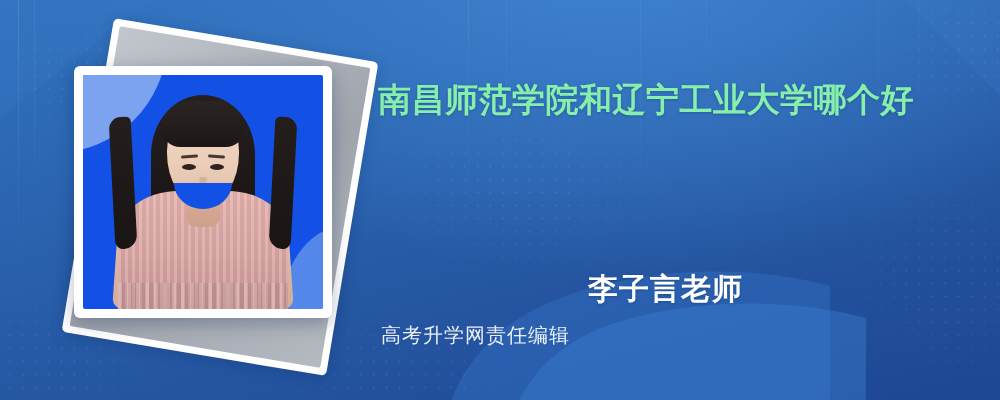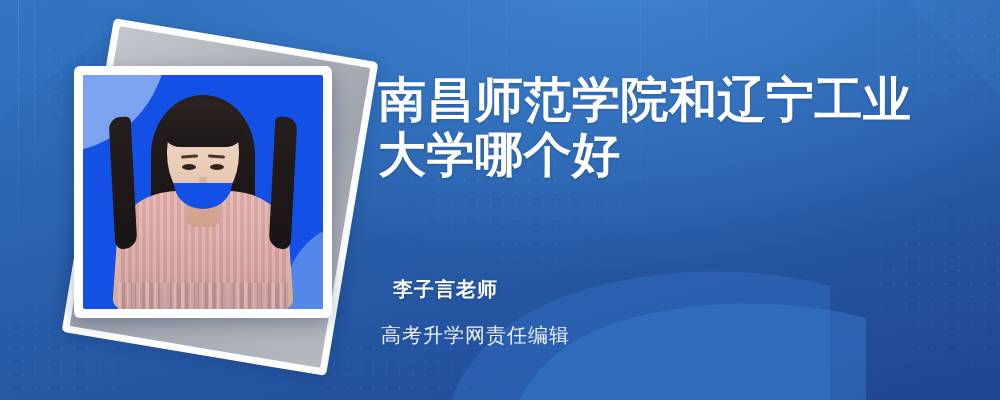--- a/index.html
+++ b/index.html
@@ -317,44 +317,45 @@
     top: 0;
     width: 608px;
     height: 400px;
   }
 
   #headline {
     position: absolute;
     left: 6px;
     top: 72px;
     width: 580px;
-    color: #ffffff;
-    font-size: 48px;
+    color: #86efac;
+    font-size: 33px;
     font-weight: 700;
     line-height: 55px;
     letter-spacing: 0.5px;
     text-shadow: 0 1px 3px rgba(10,35,80,0.28);
   }
 
   #byline {
     position: absolute;
     left: 6px;
     top: 272px;
     width: 560px;
   }
 
   #author-name {
     display: block;
     padding-left: 15px;
     color: #ffffff;
-    font-size: 20px;
+    font-size: 30px;
     font-weight: 700;
     line-height: 34px;
     letter-spacing: 1px;
     text-shadow: 0 1px 3px rgba(10,35,80,0.28);
+    text-align: center;
   }
 
   #author-role {
     display: block;
     margin-top: 16px;
     padding-left: 3px;
     color: rgba(255,255,255,0.90);
     font-size: 20px;
     font-weight: 400;
     line-height: 26px;

